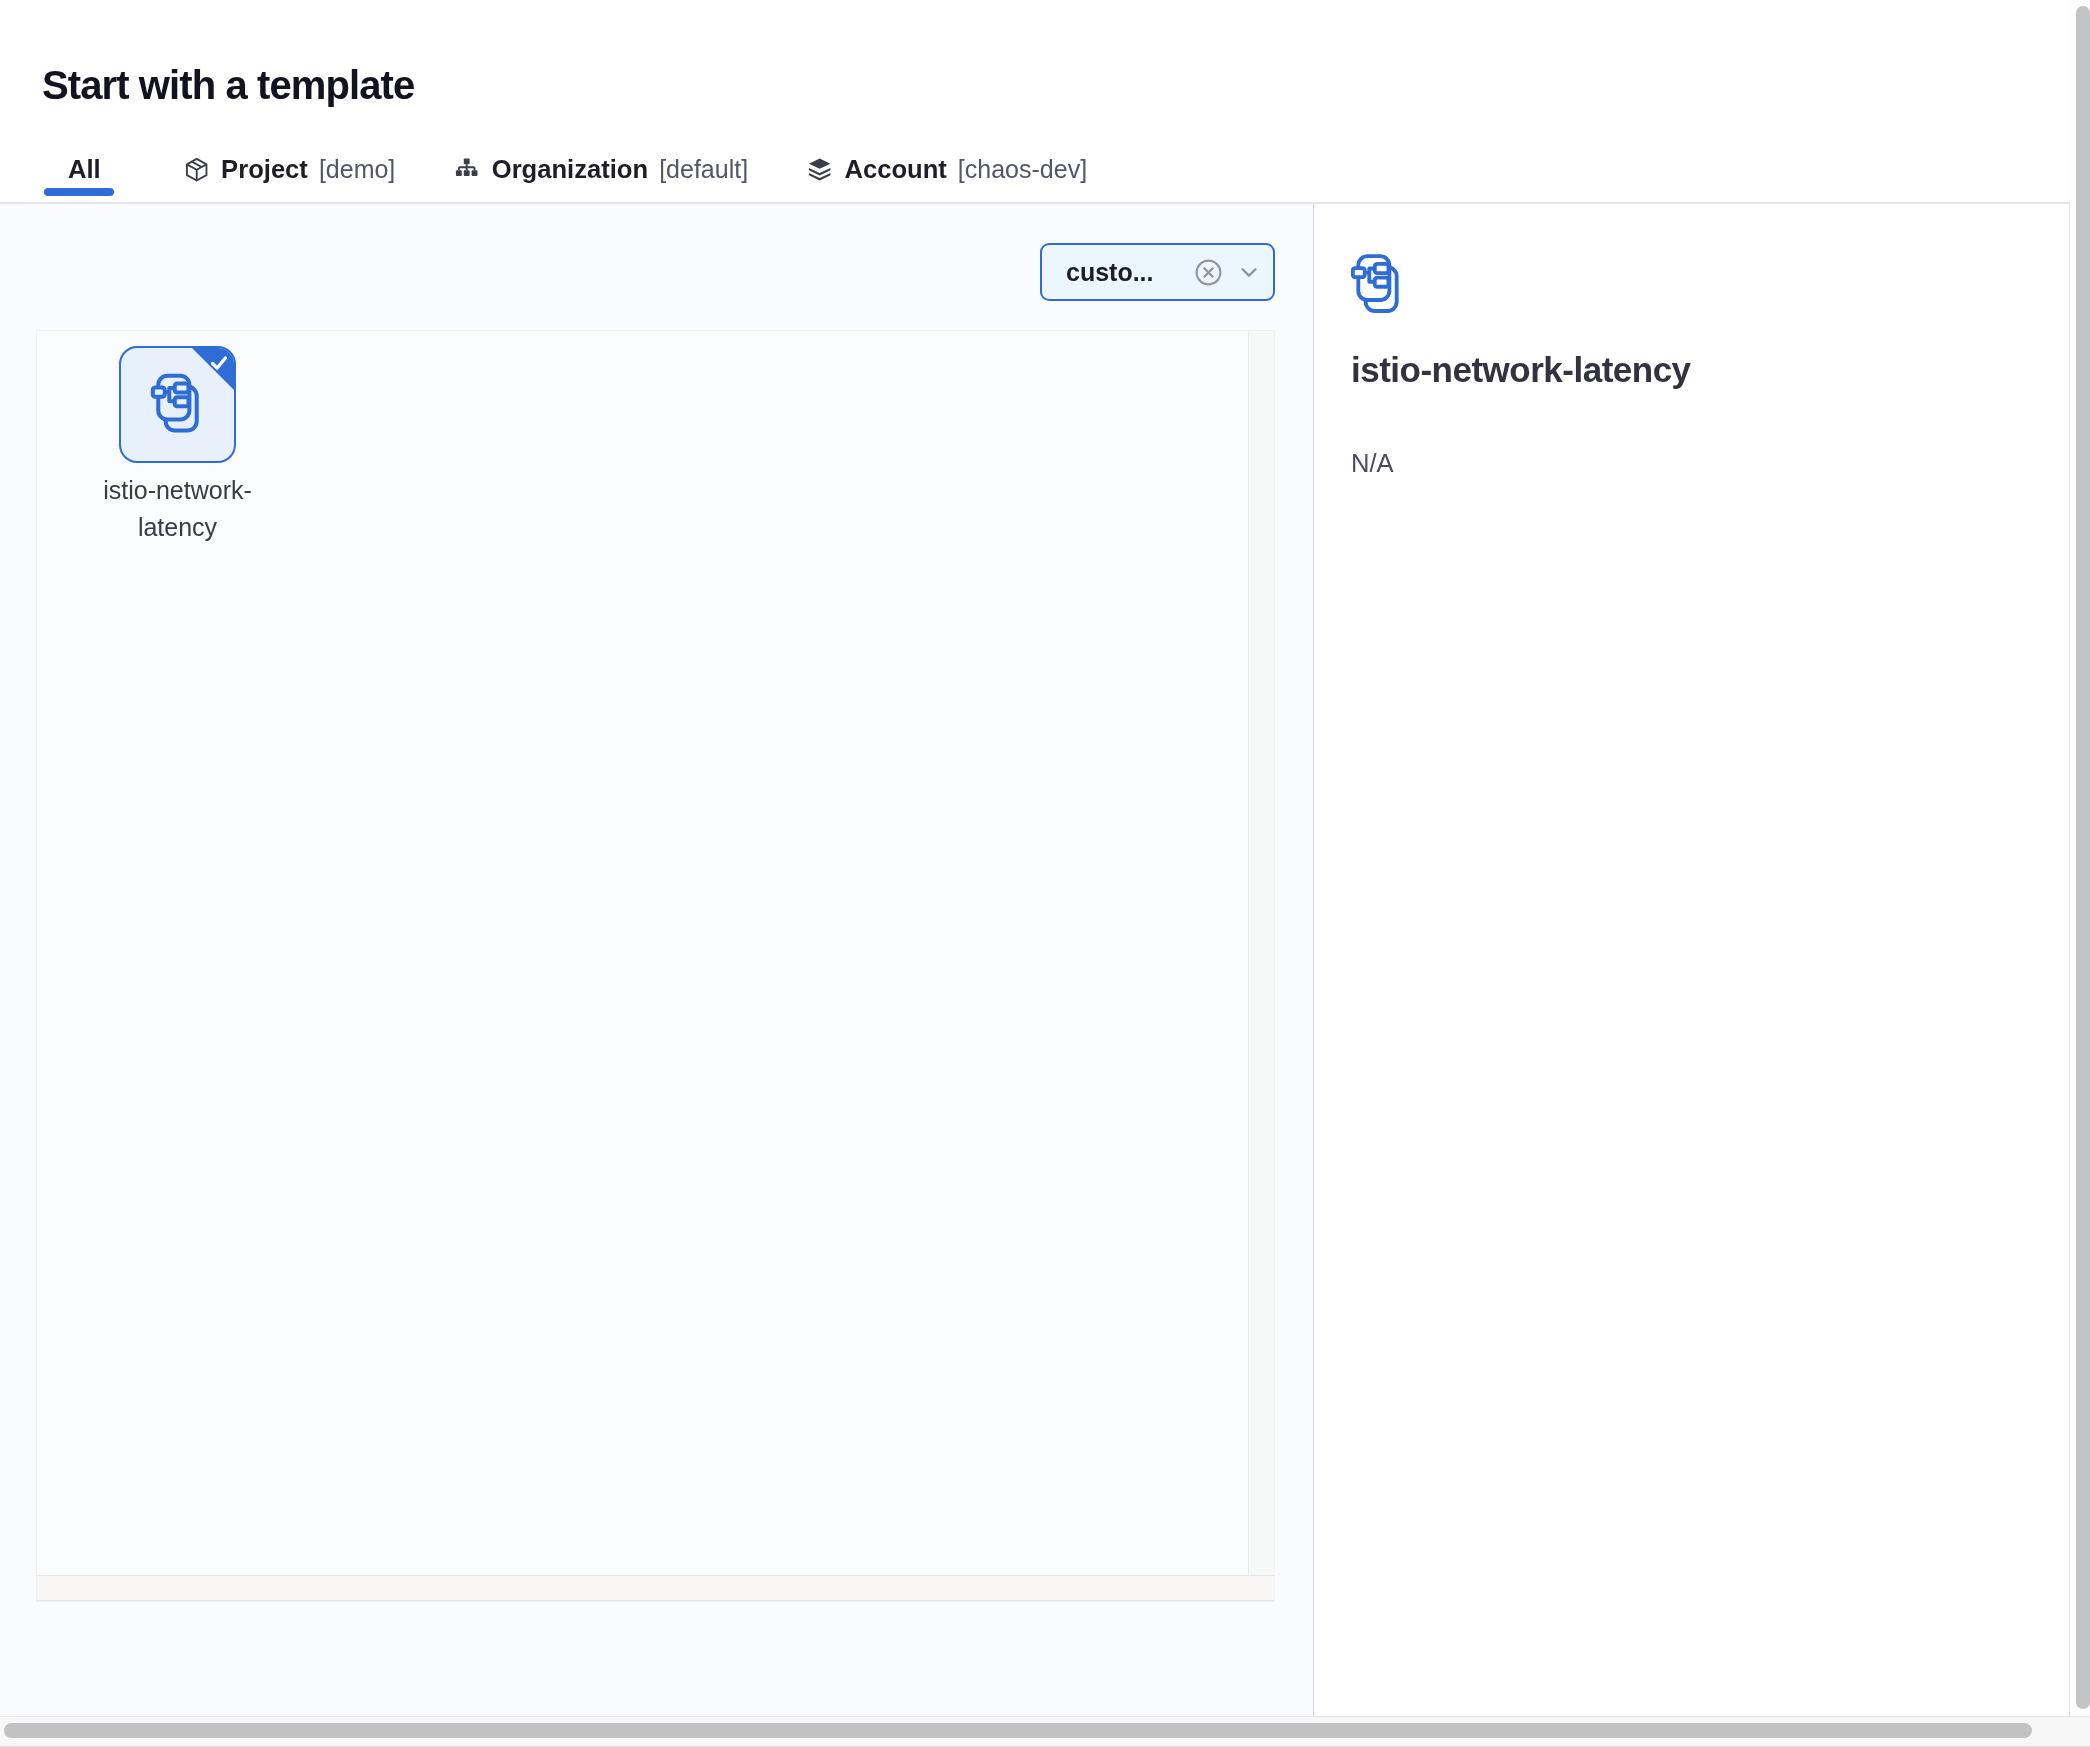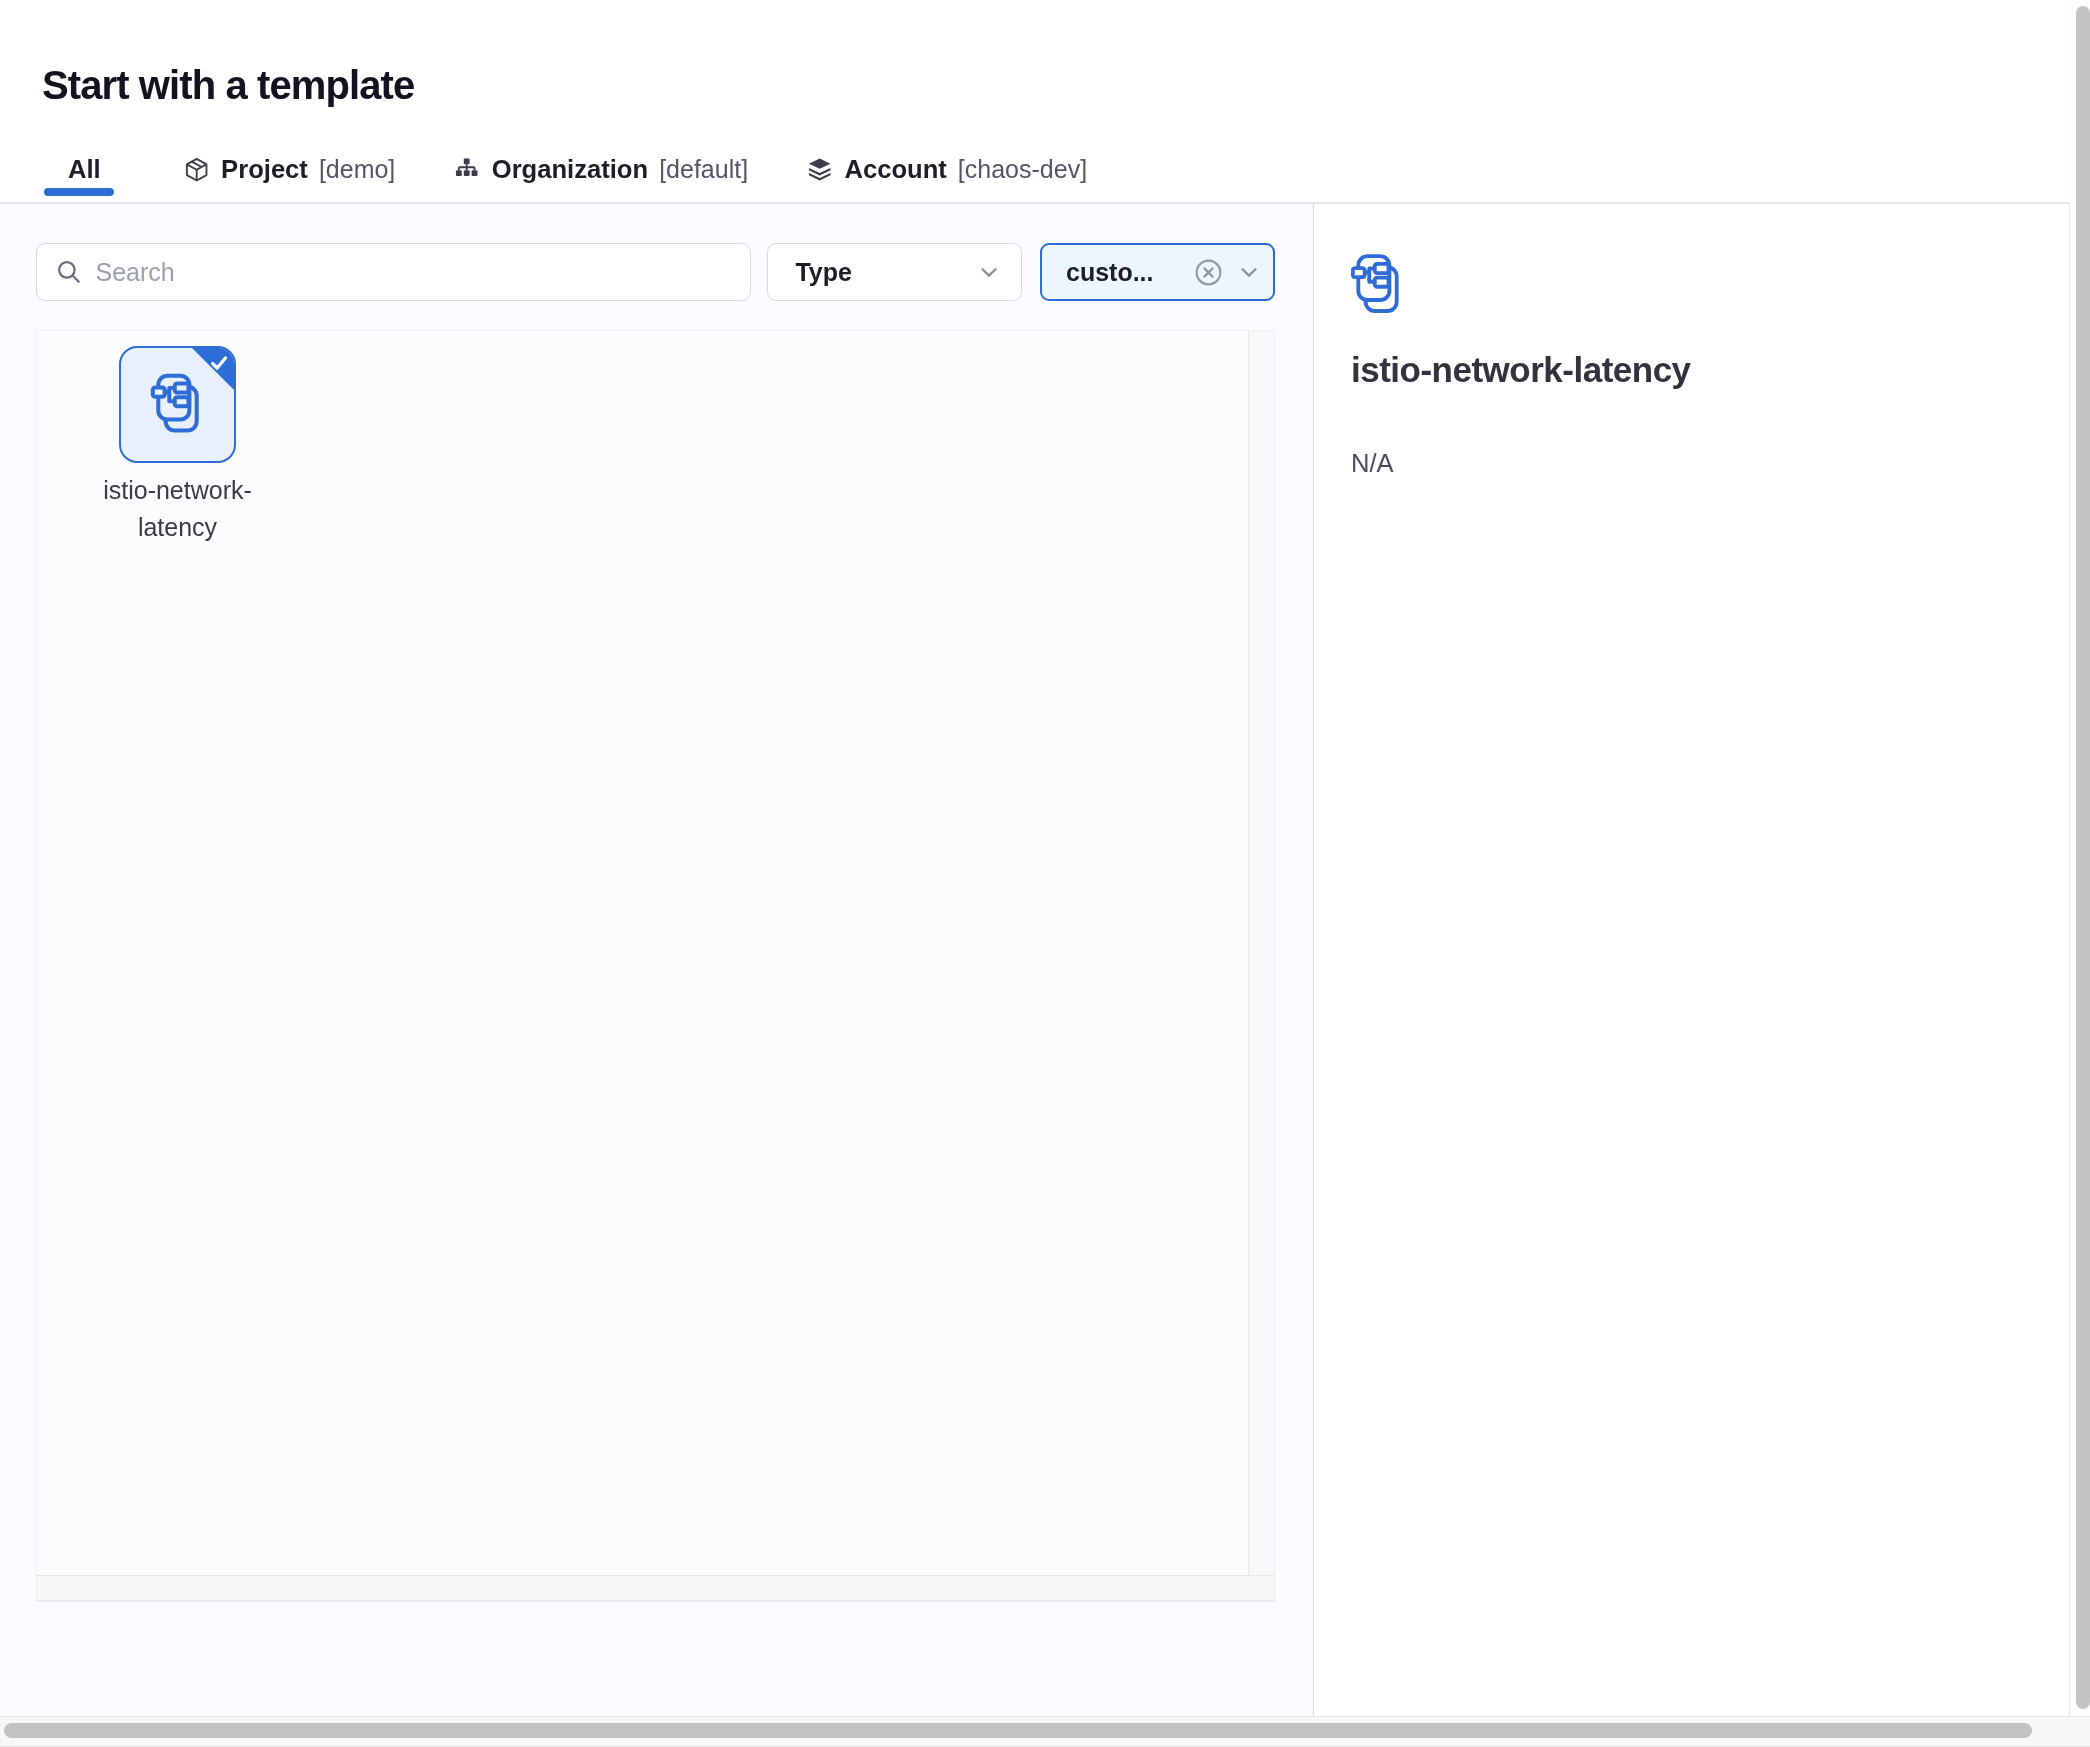--- a/index.html
+++ b/index.html
@@ -176,38 +176,21 @@
     </span>
     <span class="tab-label">Account</span>
     <span class="tab-scope">[chaos-dev]</span>
   </div>
 </div>
 <div class="tab-underline"></div>
 <div class="tab-divider"></div>
 
 <div class="left-panel">
 
-  <div class="search-box">
-    <span>
-      <svg viewBox="0 0 30 30" width="27.4" height="27.4" fill="none" stroke="#676b7c" stroke-width="2.4" stroke-linecap="round">
-        <circle cx="13" cy="13" r="8.5"></circle>
-        <path d="M19.5 19.5 L26 26"></path>
-      </svg>
-    </span>
-    <input type="text" placeholder="Search" style="">
-  </div>
-
-  <div class="dropdown dropdown-type">
-    <span class="dd-label">Type</span>
-    <span class="dd-chevron">
-      <svg viewBox="0 0 26 26" width="24" height="24" fill="none" stroke="#8e93a3" stroke-width="2.6" stroke-linecap="round" stroke-linejoin="round">
-        <path d="M6 10 L13 17 L20 10"></path>
-      </svg>
-    </span>
-  </div>
+
 
   <div class="dropdown dropdown-active">
     <span class="dd-label">custo...</span>
     <span class="dd-clear">
       <svg viewBox="0 0 34 34" width="31" height="31" fill="none" stroke="#9296a6" stroke-width="2.4" stroke-linecap="round">
         <circle cx="17" cy="17" r="13"></circle>
         <path d="M12.5 12.5 L21.5 21.5 M21.5 12.5 L12.5 21.5"></path>
       </svg>
     </span>
     <span class="dd-chevron">

